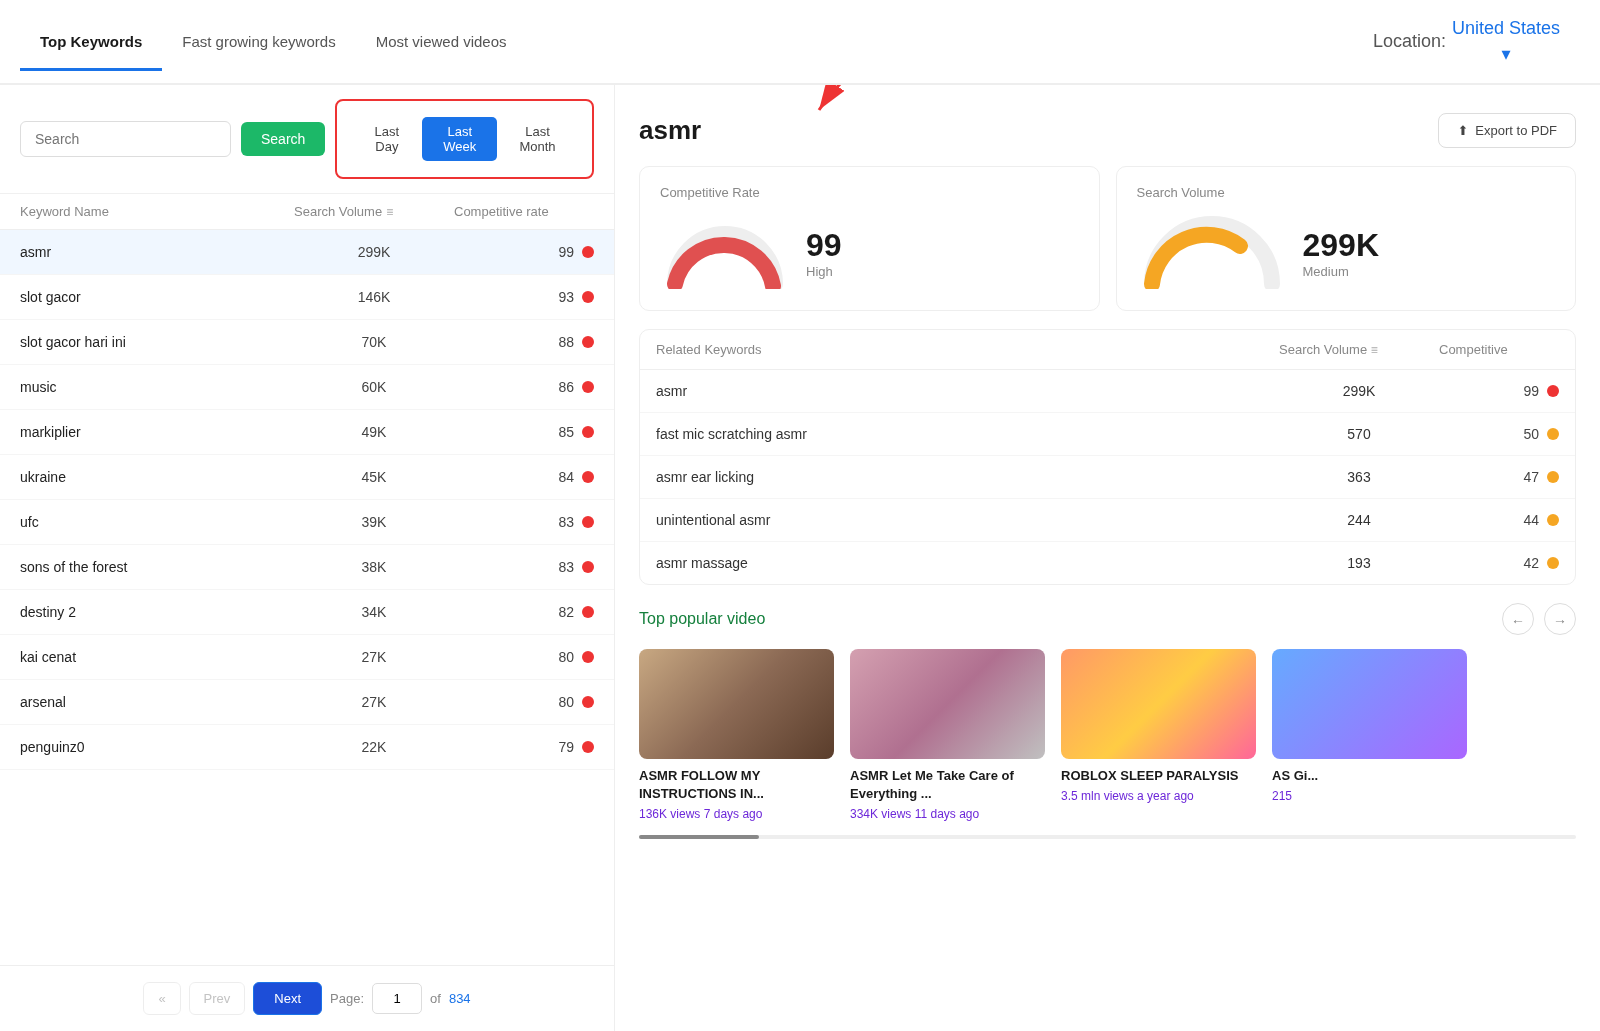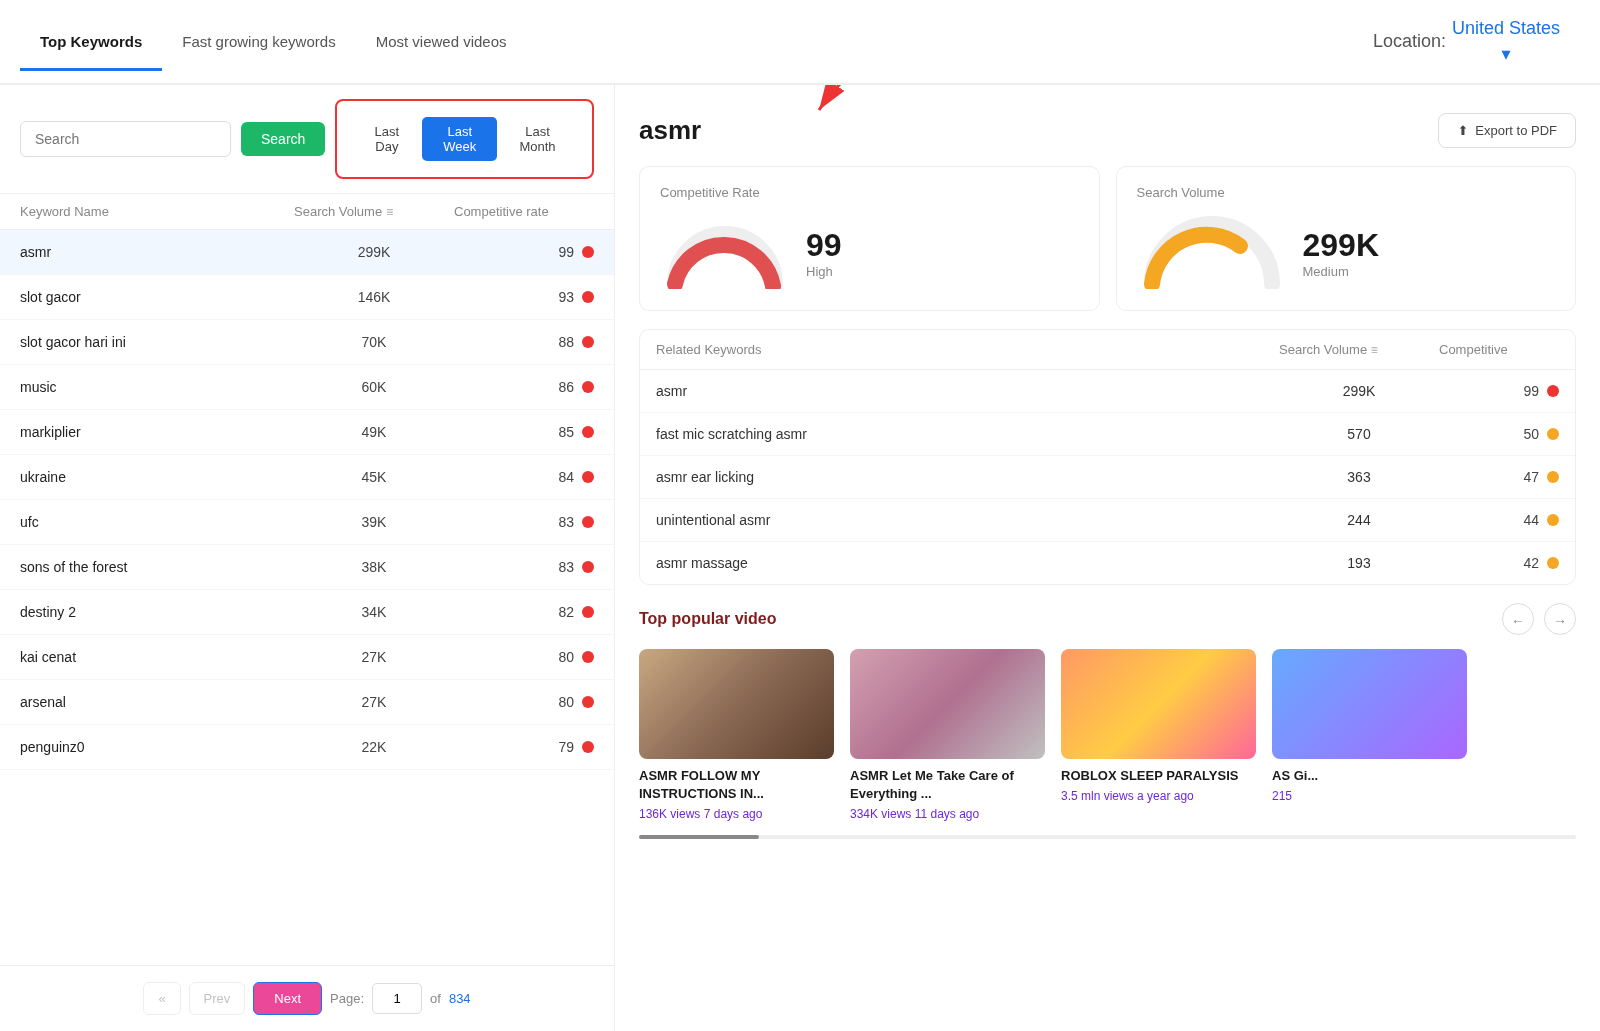--- a/index.html
+++ b/index.html
@@ -39,21 +39,21 @@
     .table-row.selected { background: #f0f7ff; }
     .keyword-name { font-size: 14px; color: #222; }
     .search-vol { text-align: center; color: #444; font-size: 14px; }
     .competitive-cell { display: flex; align-items: center; justify-content: flex-end; gap: 8px; font-size: 14px; color: #444; }
     .dot { width: 12px; height: 12px; border-radius: 50%; background: #e33; flex-shrink: 0; }
     .dot.yellow { background: #f5a623; }
 
     
     .pagination { display: flex; align-items: center; gap: 8px; padding: 16px 20px; border-top: 1px solid #eee; justify-content: center; }
     .page-btn { padding: 8px 14px; border: 1px solid #ddd; border-radius: 6px; cursor: pointer; background: #fff; color: #888; font-size: 13px; }
-    .page-btn.next { background: #ec4899; color: #fff; border-color: #1a73e8; font-weight: 500; padding: 8px 20px; }
+    .page-btn.next { background: #1d4ed8; color: #fff; border-color: #1a73e8; font-weight: 500; padding: 8px 20px; }
     .page-btn.disabled { opacity: 0.5; cursor: not-allowed; }
     .page-input { width: 50px; padding: 7px 8px; border: 1px solid #ddd; border-radius: 5px; text-align: center; font-size: 13px; }
     .of-total { color: #1a73e8; font-size: 13px; font-weight: 500; }
     .page-label { color: #888; font-size: 13px; }
 
     
     .right-panel { flex: 1; padding: 20px 24px; overflow-y: auto; background: #fff; }
 
     
     .keyword-title-row { display: flex; align-items: center; justify-content: space-between; margin-bottom: 18px; }
@@ -72,21 +72,21 @@
 
     
     .related-section { border: 1px solid #eee; border-radius: 10px; padding: 0; margin-bottom: 18px; overflow: hidden; }
     .related-header { display: grid; grid-template-columns: 1fr 160px 120px; padding: 12px 16px; border-bottom: 1px solid #eee; color: #888; font-size: 13px; }
     .related-row { display: grid; grid-template-columns: 1fr 160px 120px; padding: 13px 16px; border-bottom: 1px solid #f5f5f5; align-items: center; }
     .related-row:last-child { border-bottom: none; }
 
     
     .videos-section { }
     .videos-header { display: flex; align-items: center; justify-content: space-between; margin-bottom: 14px; }
-    .videos-title { font-size: 16px; font-weight: 700; color: #7f1d1d; }
+    .videos-title { font-size: 16px; font-weight: 400; color: #15803d; }
     .nav-arrows { display: flex; gap: 10px; }
     .nav-arrow { width: 32px; height: 32px; border: 1px solid #ddd; border-radius: 50%; display: flex; align-items: center; justify-content: center; cursor: pointer; color: #888; background: #fff; font-size: 14px; }
     .videos-scroll { display: flex; gap: 16px; overflow: hidden; }
     .video-card { width: 195px; flex-shrink: 0; }
     .video-thumb { width: 195px; height: 110px; border-radius: 8px; overflow: hidden; background: #ddd; margin-bottom: 8px; }
     .video-title { font-size: 13px; font-weight: 600; color: #1a1a1a; margin-bottom: 4px; line-height: 1.4; }
     .video-meta { font-size: 12px; color: #6d28d9; }
     .scroll-bar { height: 4px; background: #eee; border-radius: 2px; margin-top: 14px; }
     .scroll-indicator { height: 4px; width: 120px; background: #888; border-radius: 2px; }
 

